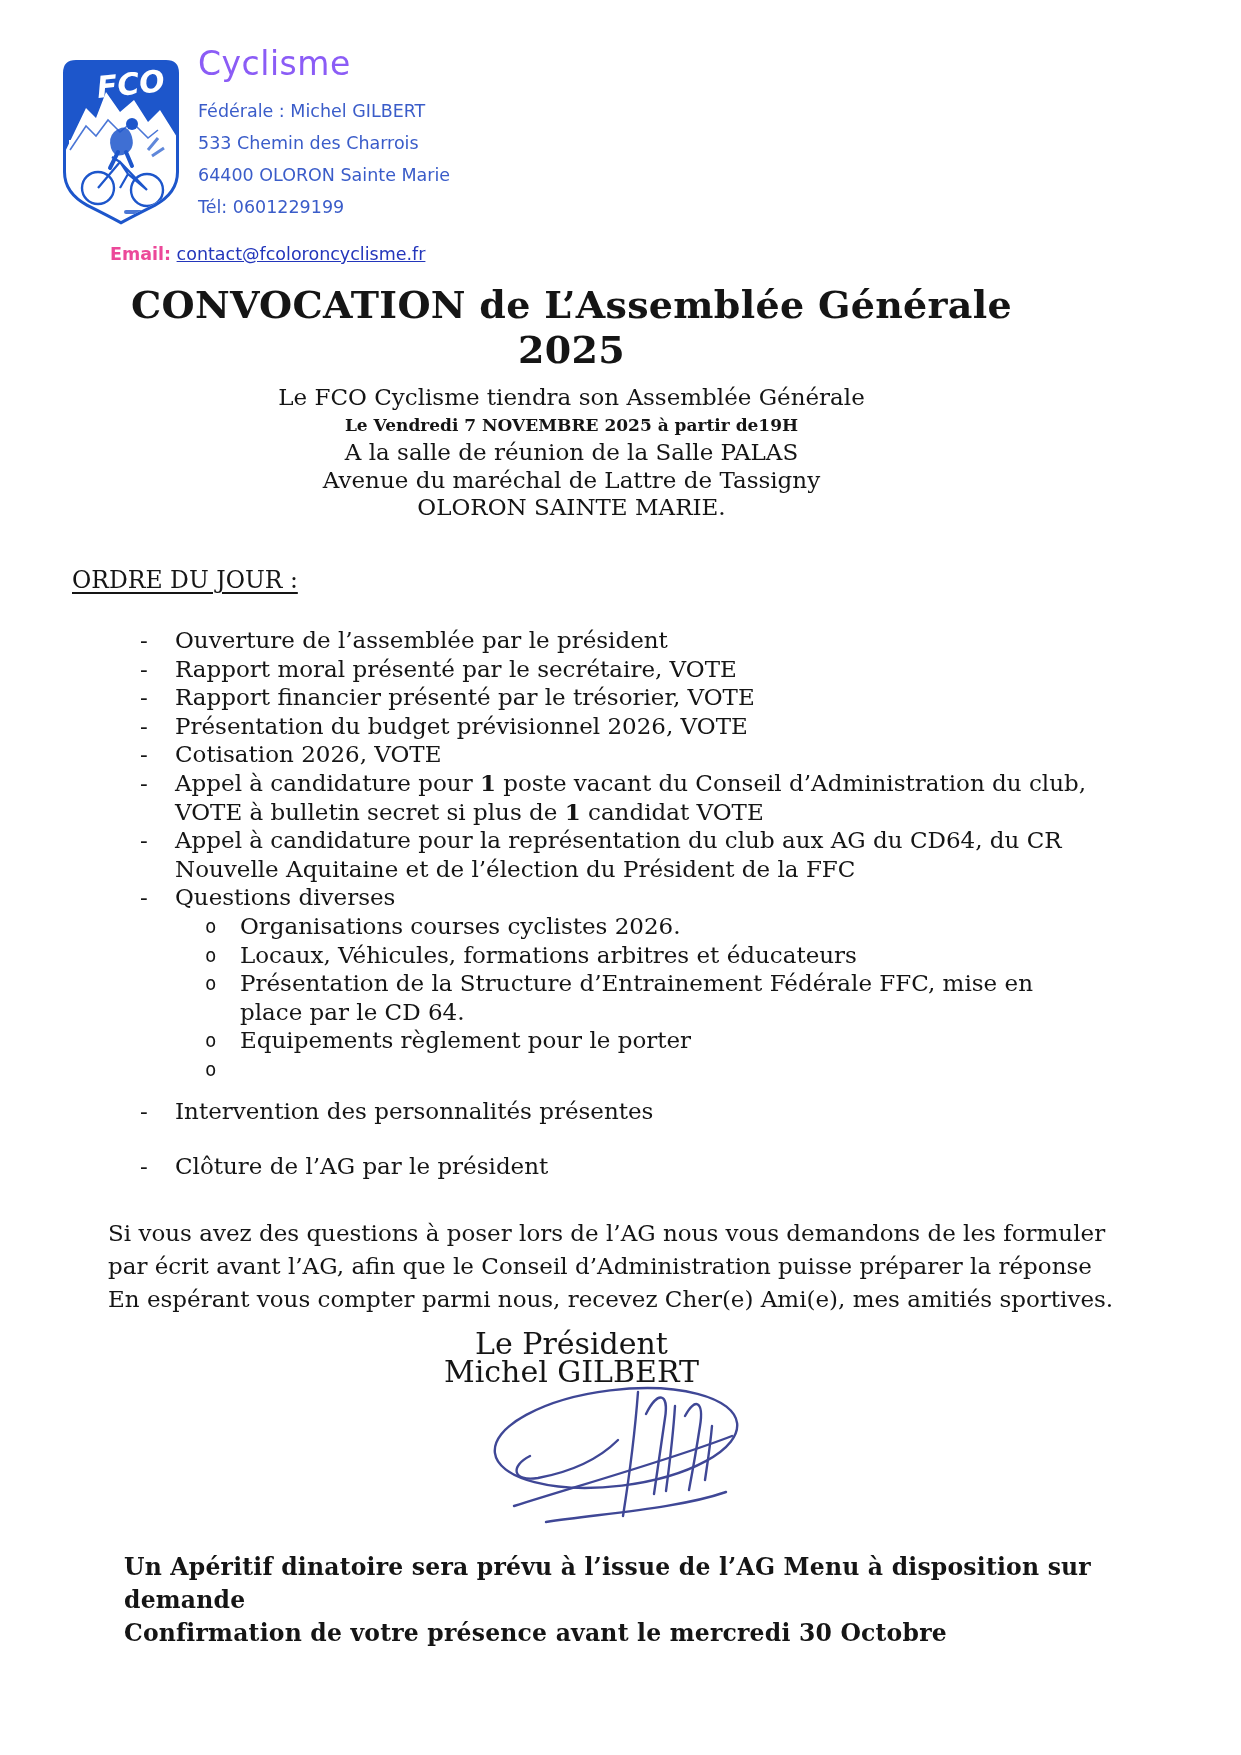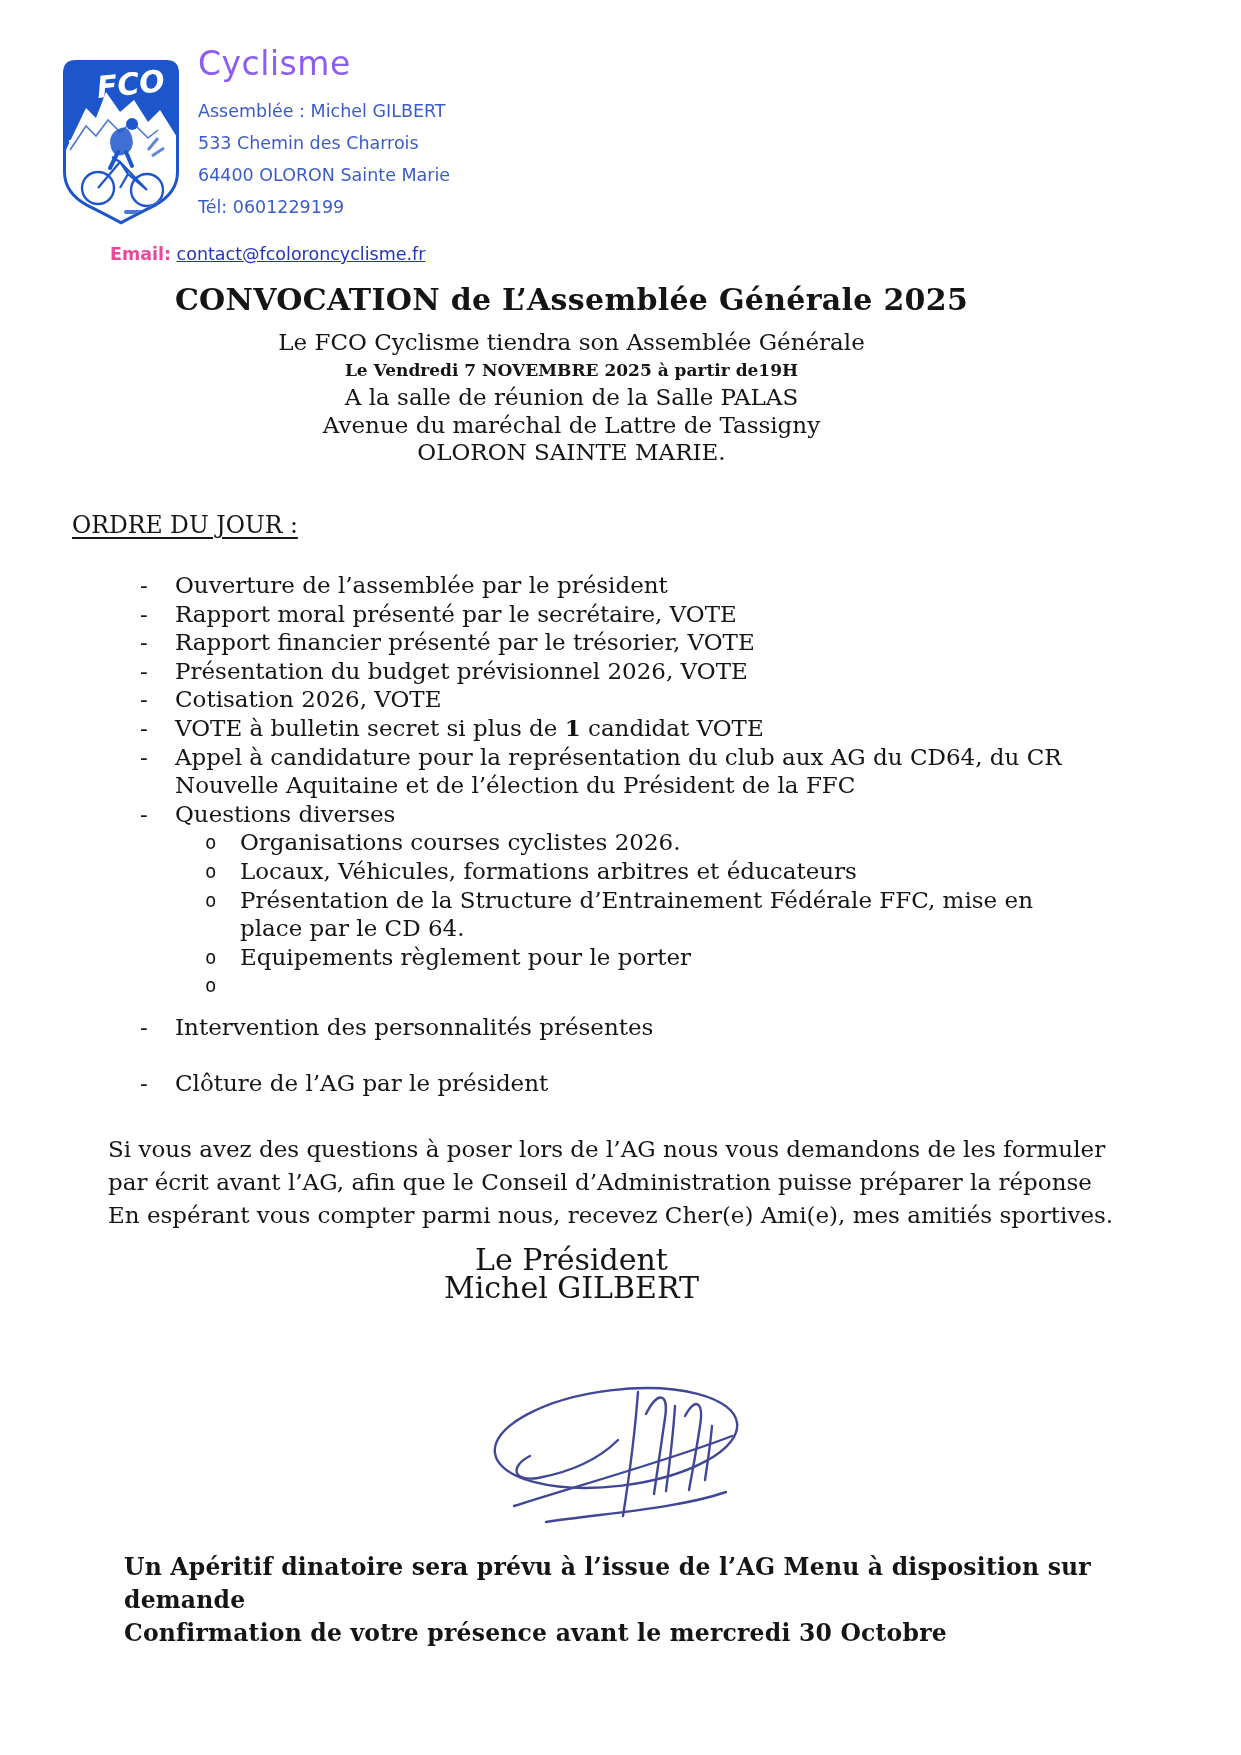--- a/index.html
+++ b/index.html
@@ -19,21 +19,21 @@
     font-family:"DejaVu Sans", sans-serif;font-size:17.5px;color:#3a5cc9;
     line-height:32px;white-space:nowrap;
   }
   .email-row{
     margin:14px 0 0 110px;font-family:"DejaVu Sans", sans-serif;font-size:17.5px;
   }
   .email-label{color:#ec4899;font-weight:bold;}
   .email-link{color:#2336bb;text-decoration:underline;cursor:pointer;}
   
   .center-block{margin:0 106px 0 108px;padding-right:100px;text-align:center;}
-  .doc-title{margin-top:18px;font-size:30px;font-weight:bold;letter-spacing:0.3px;}
+  .doc-title{margin-top:18px;font-size:38px;font-weight:bold;letter-spacing:0.3px;}
   .intro{margin-top:12px;font-size:23px;line-height:27.6px;}
   .intro .bold-line{font-weight:bold;font-size:17px;}
   
   .agenda-heading{
     margin:44px 0 0 72px;font-size:23.5px;text-decoration:underline;
     text-underline-offset:4px;
   }
   .agenda-list{margin:32px 106px 0 108px;font-size:23px;line-height:28.6px;}
   .li{position:relative;padding-left:67px;}
   .li .marker{position:absolute;left:32px;top:0;}
@@ -77,21 +77,21 @@
         <circle cx="70" cy="64" r="6" fill="#1d56cb"></circle>
         <path d="M56,92 L48,108 M64,92 L70,106" stroke="#1d56cb" stroke-width="4" stroke-linecap="round"></path>
         <path d="M86,90 l10,-12 M90,96 l12,-8" stroke="#1d56cb" stroke-width="3" opacity="0.7"></path>
         <path d="M64,152 h40" stroke="#1d56cb" stroke-width="4" stroke-linecap="round" opacity="0.8"></path>
       </g>
       <text x="36" y="38" font-family="DejaVu Sans, sans-serif" font-size="30" font-weight="bold" font-style="italic" fill="#ffffff" transform="rotate(-6 36 38)">FCO</text>
     </svg>
   </div>
   <div class="header-text">
     <div class="org-title">Cyclisme</div>
-    <div class="info-line">Assemblée : Michel GILBERT</div>
+    <div class="info-line">Fédérale : Michel GILBERT</div>
     <div class="info-line">533 Chemin des Charrois</div>
     <div class="info-line">64400 OLORON Sainte Marie</div>
     <div class="info-line">Tél: 0601229199</div>
   </div>
 </div>
 
 <div class="email-row">
   <span class="email-label">Email:</span>
   <span> </span>
   <span class="email-link">contact@fcoloroncyclisme.fr</span>
@@ -128,20 +128,23 @@
     <span class="marker">-</span>
     <span>Présentation du budget prévisionnel 2026, VOTE</span>
   </div>
   <div class="li">
     <span class="marker">-</span>
     <span>Cotisation 2026, VOTE</span>
   </div>
 
   <div class="li">
     <span class="marker">-</span>
+    <div>
+      <span>Appel à candidature pour </span><b>1</b><span> poste vacant du Conseil d’Administration du club,</span>
+    </div>
     <div>
       <span>VOTE à bulletin secret si plus de </span><b>1</b><span> candidat VOTE</span>
     </div>
   </div>
 
   <div class="li">
     <span class="marker">-</span>
     <div>Appel à candidature pour la représentation du club aux AG du CD64, du CR</div>
     <div>Nouvelle Aquitaine et de l’élection du Président de la FFC</div>
   </div>

